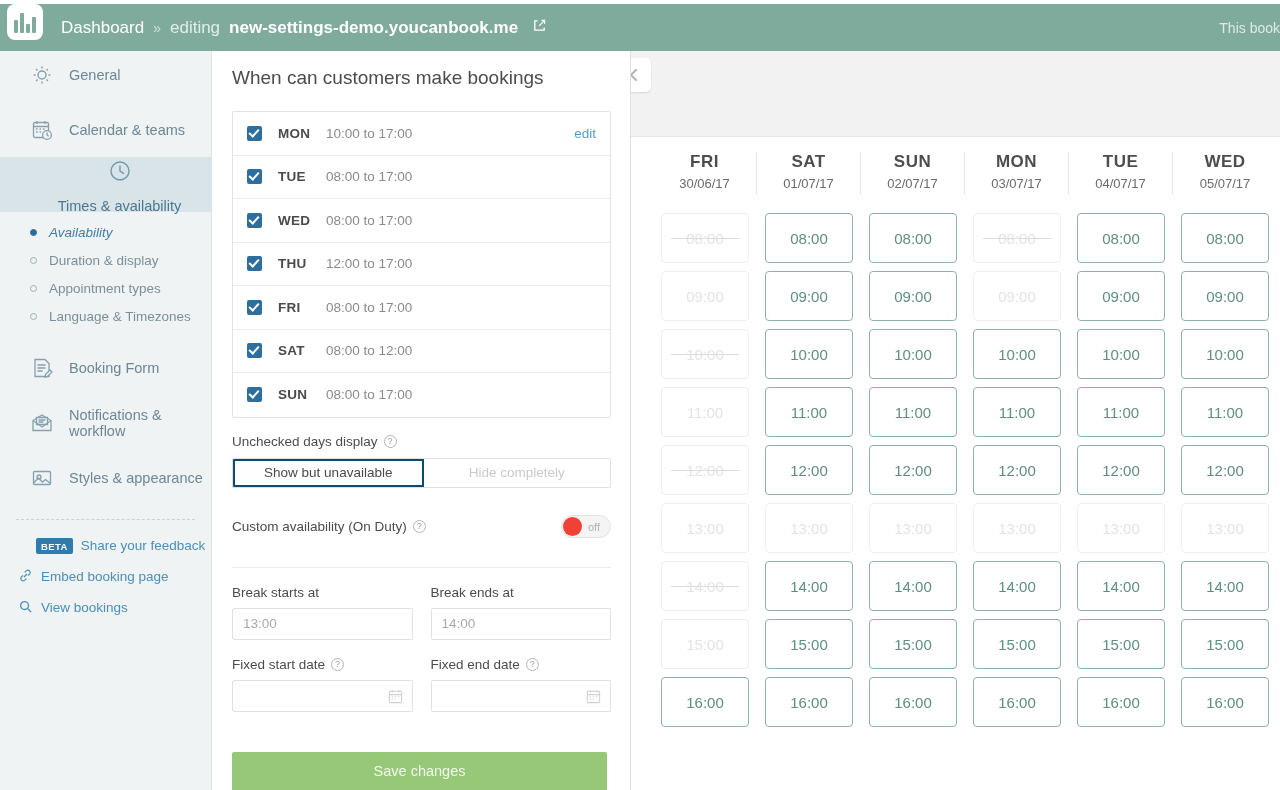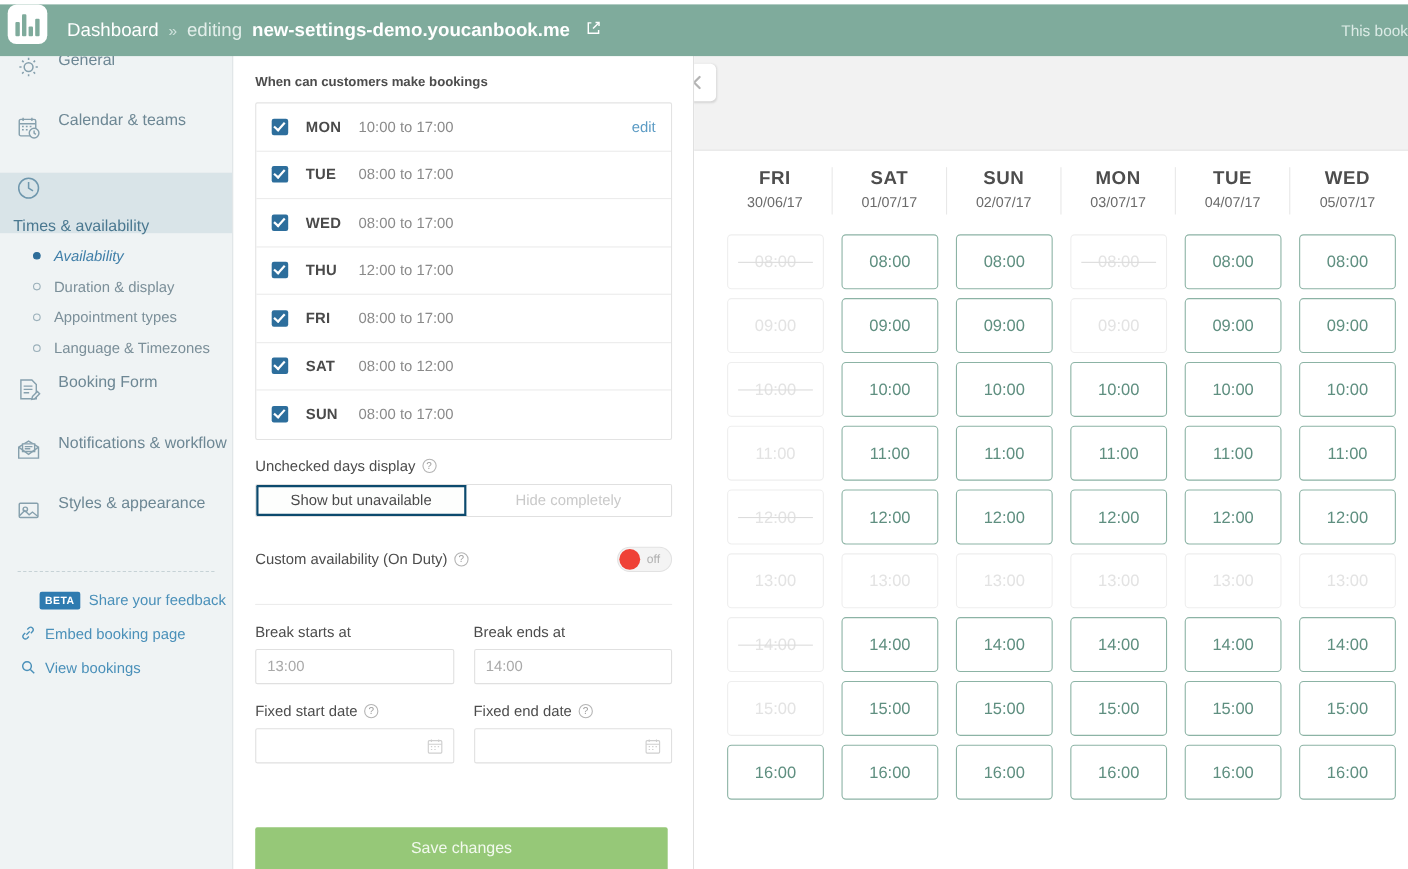--- a/index.html
+++ b/index.html
@@ -40,22 +40,22 @@
     align-items: center; padding-right: 0; font-size: 14px; color: #dcebe6;
     white-space: nowrap; overflow: hidden;
   }
 
   
   .sidebar {
     position: absolute; left: 0; top: 47px; width: 212px; height: 743px;
     background: #eff3f4; border-right: 1px solid #dfe5e7; overflow: hidden;
   }
   .nav-item {
-    position: relative; display: flex; align-items: flex-start; gap: 13px;
-    height: 55px; padding-left: 12px; cursor: pointer;
+    position: relative; display: flex; align-items: center; gap: 13px;
+    height: 55px; padding-left: 28px; cursor: pointer;
   }
   .nav-item .label { font-size: 14.5px; color: #6d8794; }
   .nav-item.active { background: #d9e4e8; flex-direction: column; }
   .nav-item.active .label { color: #4a7890; }
   .nav-item.active .arrow {
     position: absolute; right: -9px; top: 50%; margin-top: -9px;
     width: 0; height: 0; border-top: 9px solid transparent;
     border-bottom: 9px solid transparent; border-left: 9px solid #d9e4e8;
   }
   .nav-icon { width: 28px; height: 28px; flex: 0 0 28px; color: #86a0ad; }
@@ -84,21 +84,21 @@
     background: #2e7bb0; color: #fff; font-size: 9.5px; font-weight: bold;
     padding: 3px 5px 2px 5px; border-radius: 2px; letter-spacing: .4px; margin-left: 18px;
   }
 
   
   .panel {
     position: absolute; left: 213px; top: 47px; width: 418px; height: 743px;
     background: #ffffff; border-right: 1px solid #e0e0e0;
     padding: 20px 19px 0 19px; overflow: hidden;
   }
-  .section-title { font-size: 12px; color: #4c4c4c; margin-bottom: 12px; font-weight: bold; }
+  .section-title { font-size: 19px; color: #4c4c4c; margin-bottom: 22px; }
 
   .days { border: 1px solid #e3e3e3; border-radius: 2px; }
   .day-row {
     display: flex; align-items: center; height: 43.5px;
     border-bottom: 1px solid #ececec; padding: 0 14px 0 14px;
   }
   .day-row:last-child { border-bottom: none; }
   .cbx {
     width: 15px; height: 15px; flex: 0 0 15px; border-radius: 2px;
     background: #2d6e9c; position: relative; cursor: pointer;

